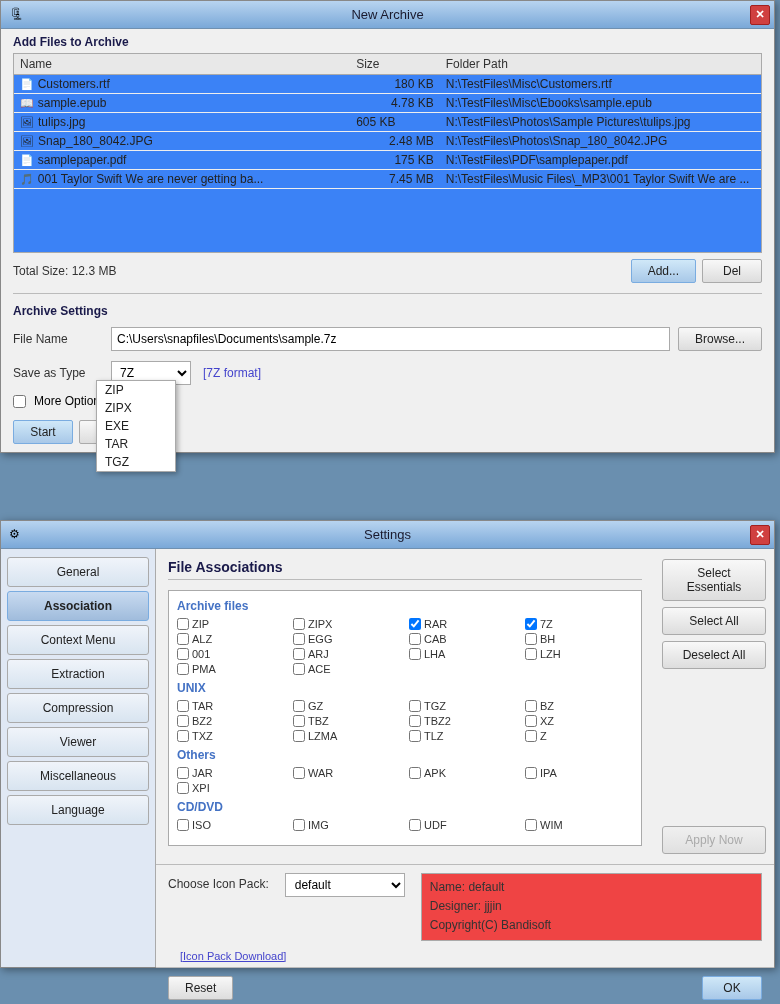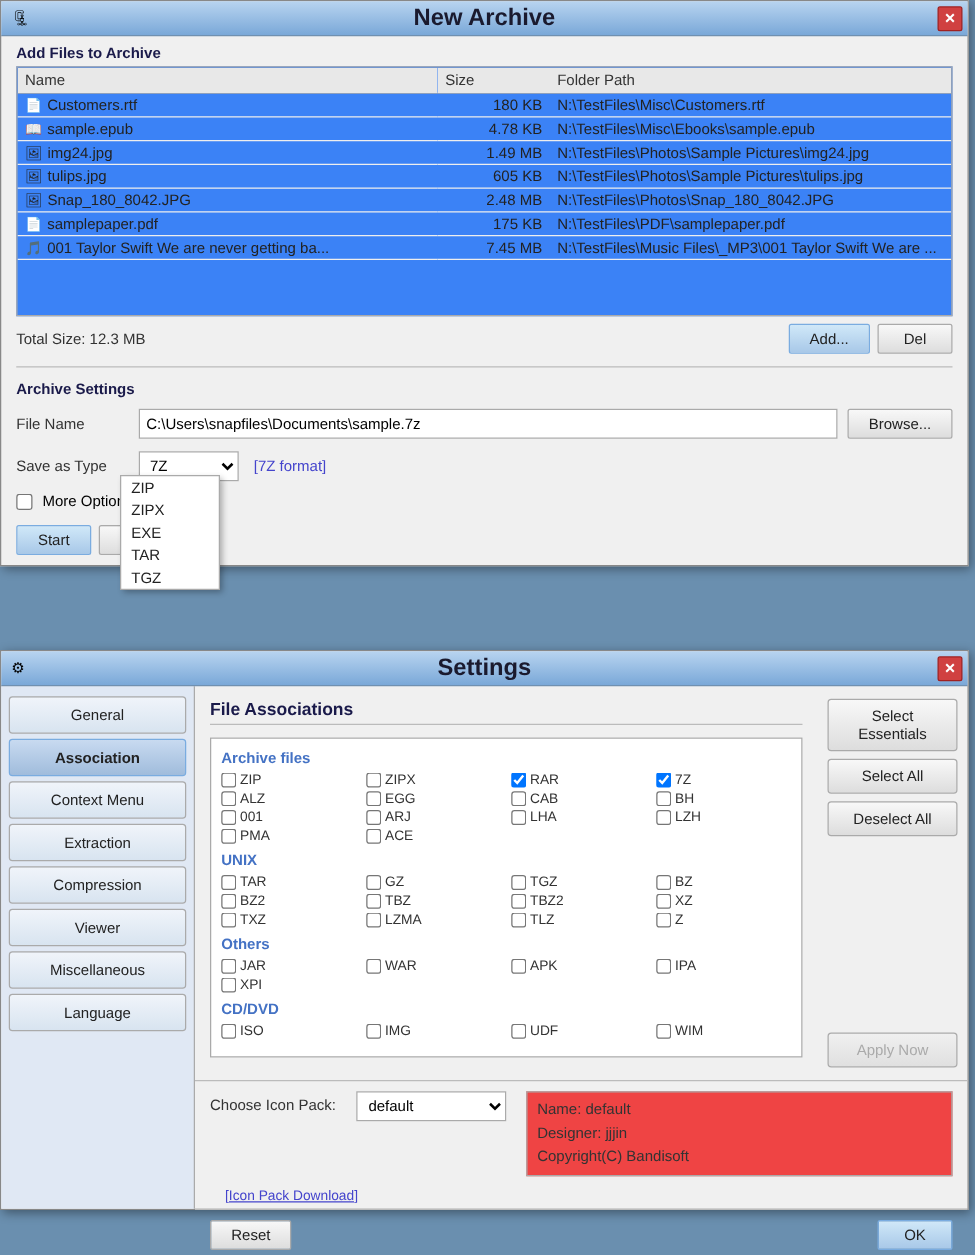--- a/index.html
+++ b/index.html
@@ -16,22 +16,22 @@
     .title-bar {
       background: linear-gradient(to bottom, #b8d4f0, #7aa8d8);
       height: 28px;
       display: flex;
       align-items: center;
       justify-content: center;
       position: relative;
       border-bottom: 1px solid #7090b0;
     }
     .title-bar-title {
-      font-size: 19px;
-      font-weight: bold;
+      font-size: 13px;
+      font-weight: normal;
       color: #1a1a2e;
     }
     .title-bar-icon {
       position: absolute;
       left: 8px;
       width: 16px;
       height: 16px;
     }
     .title-bar-close {
       position: absolute;
@@ -365,27 +365,22 @@
     <td><span class="file-icon">📄</span>Customers.rtf</td>
     <td style="text-align:right">180 KB</td>
     <td>N:\TestFiles\Misc\Customers.rtf</td>
   </tr>
           <tr>
     <td><span class="file-icon">📖</span>sample.epub</td>
     <td style="text-align:right">4.78 KB</td>
     <td>N:\TestFiles\Misc\Ebooks\sample.epub</td>
   </tr>
           <tr>
-    <td><span class="file-icon">🖼</span>img24.jpg</td>
-    <td style="text-align:right">1.49 MB</td>
-    <td>N:\TestFiles\Photos\Sample Pictures\img24.jpg</td>
-  </tr>
-          <tr>
     <td><span class="file-icon">🖼</span>tulips.jpg</td>
-    <td style="text-align:right">605 KB</td>
+    <td style="">605 KB</td>
     <td>N:\TestFiles\Photos\Sample Pictures\tulips.jpg</td>
   </tr>
           <tr>
     <td><span class="file-icon">🖼</span>Snap_180_8042.JPG</td>
     <td style="text-align:right">2.48 MB</td>
     <td>N:\TestFiles\Photos\Snap_180_8042.JPG</td>
   </tr>
           <tr>
     <td><span class="file-icon">📄</span>samplepaper.pdf</td>
     <td style="text-align:right">175 KB</td>

